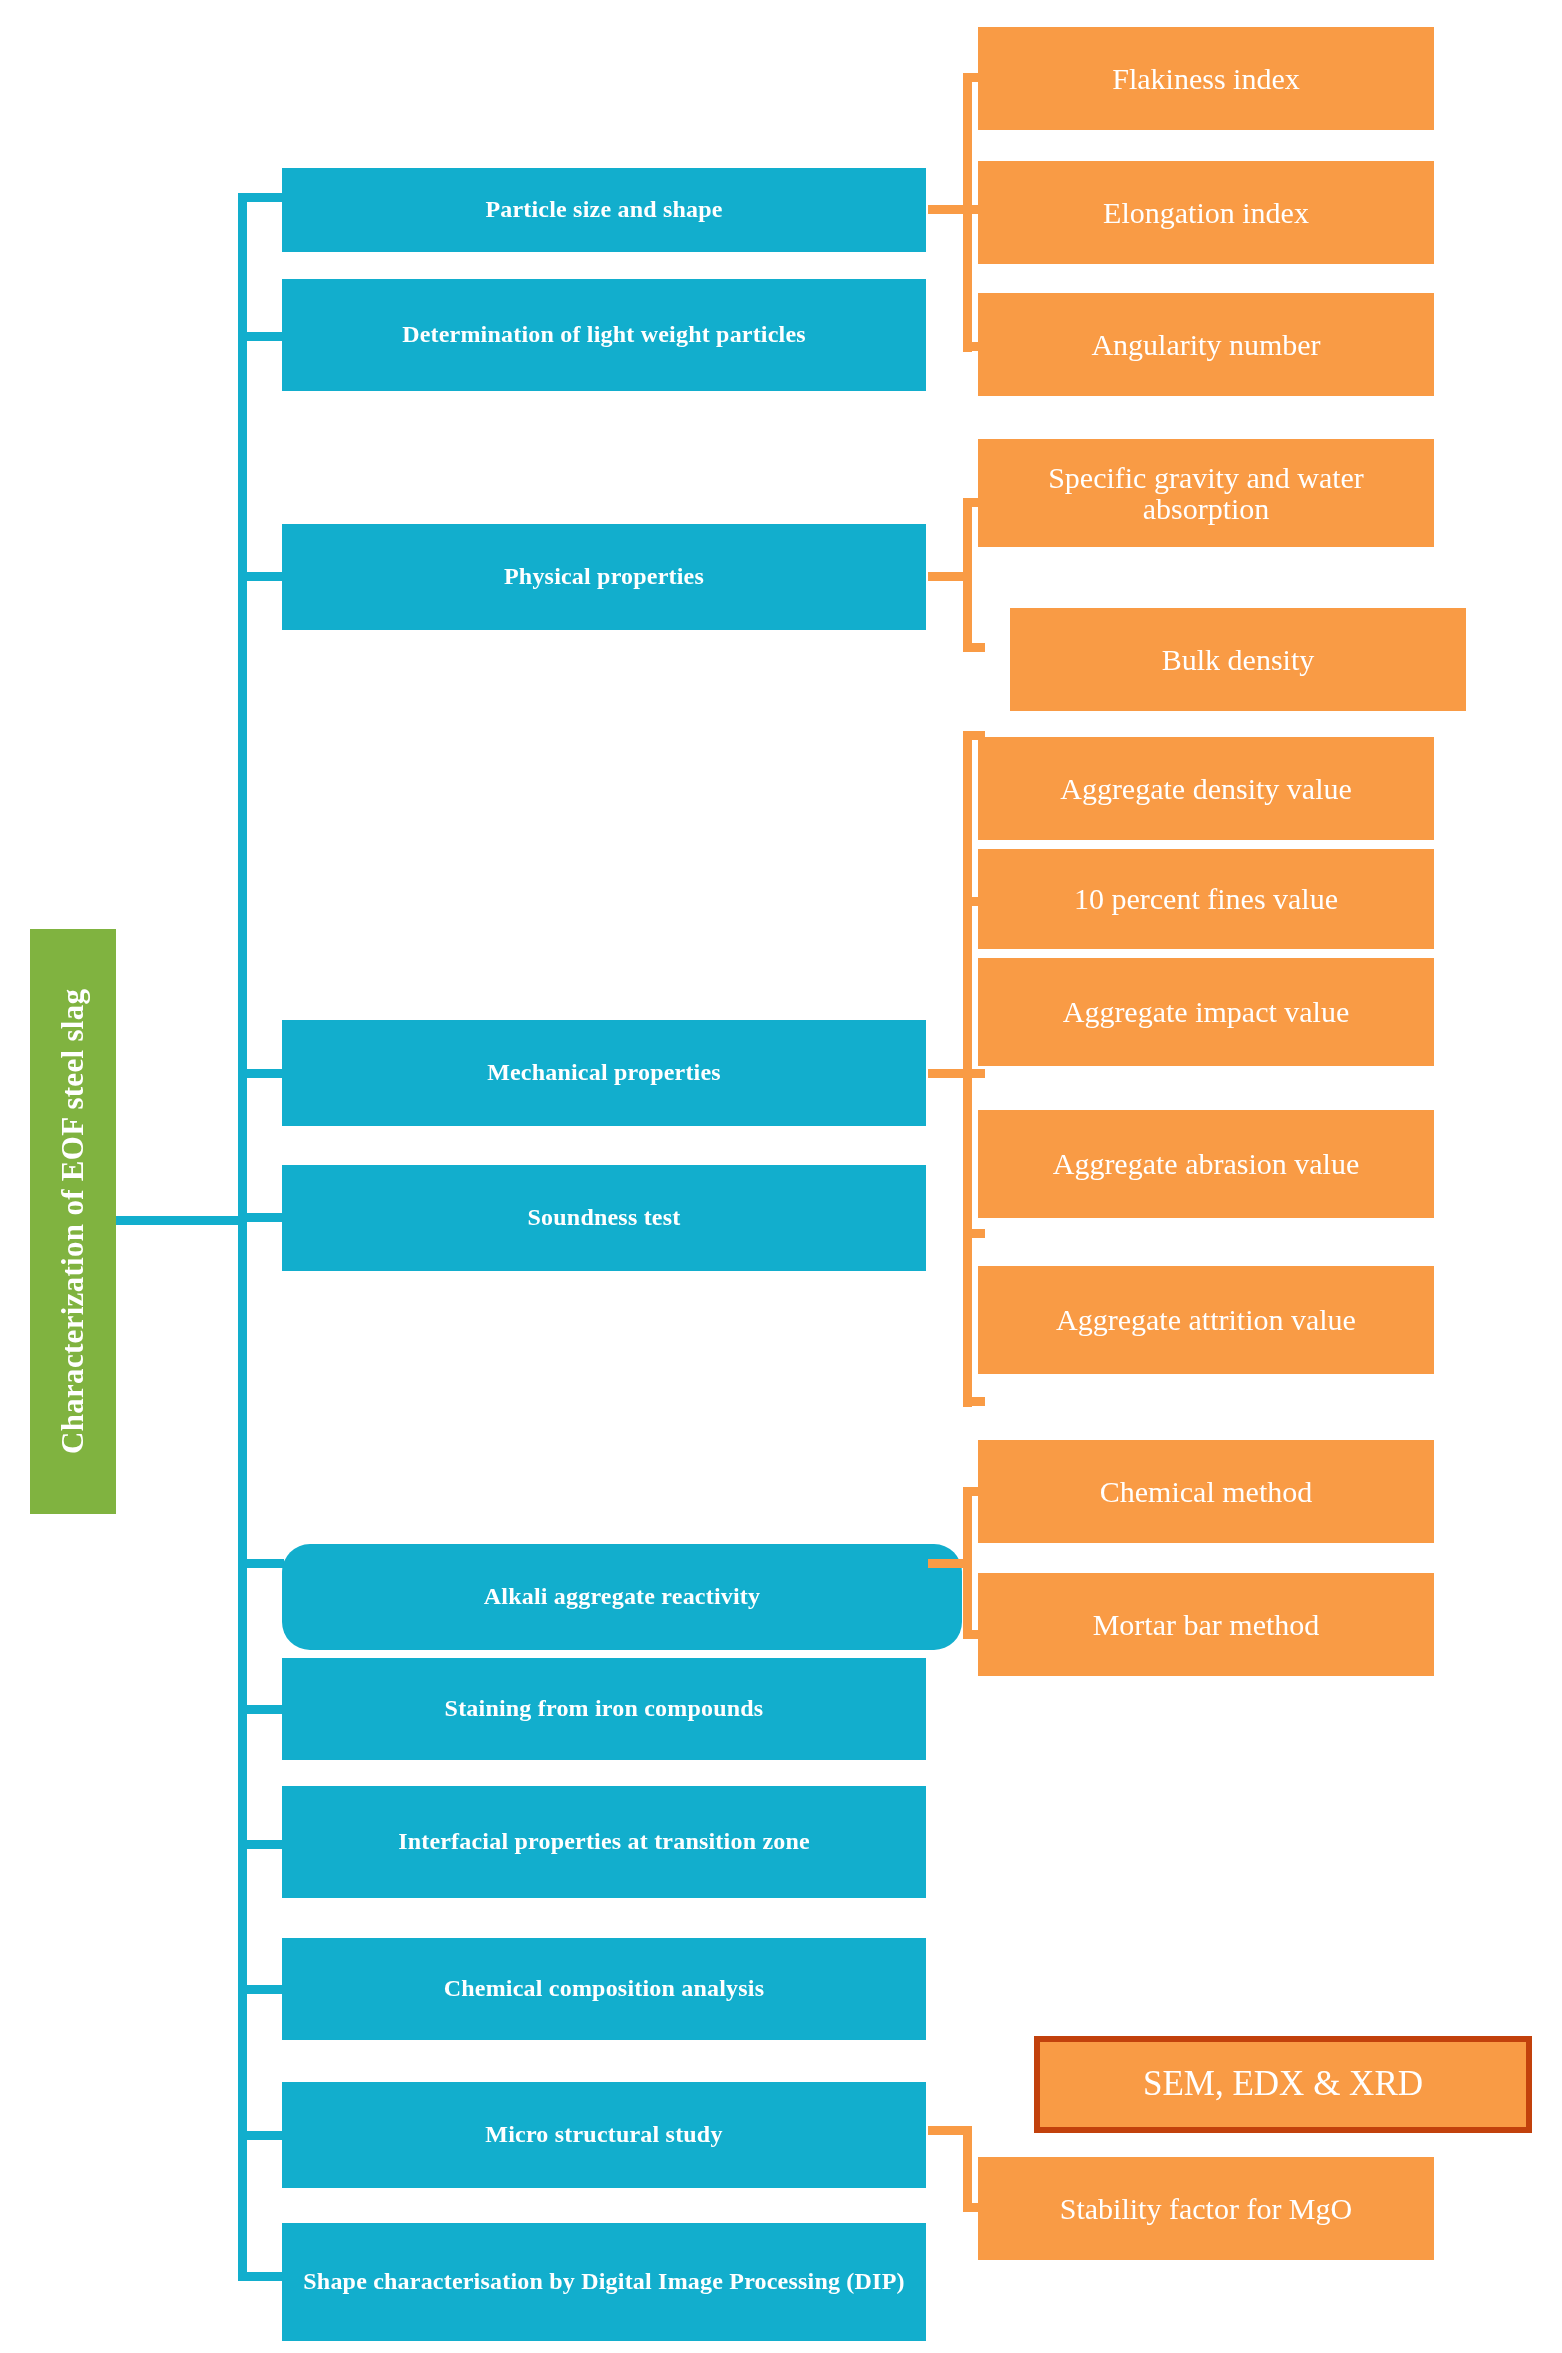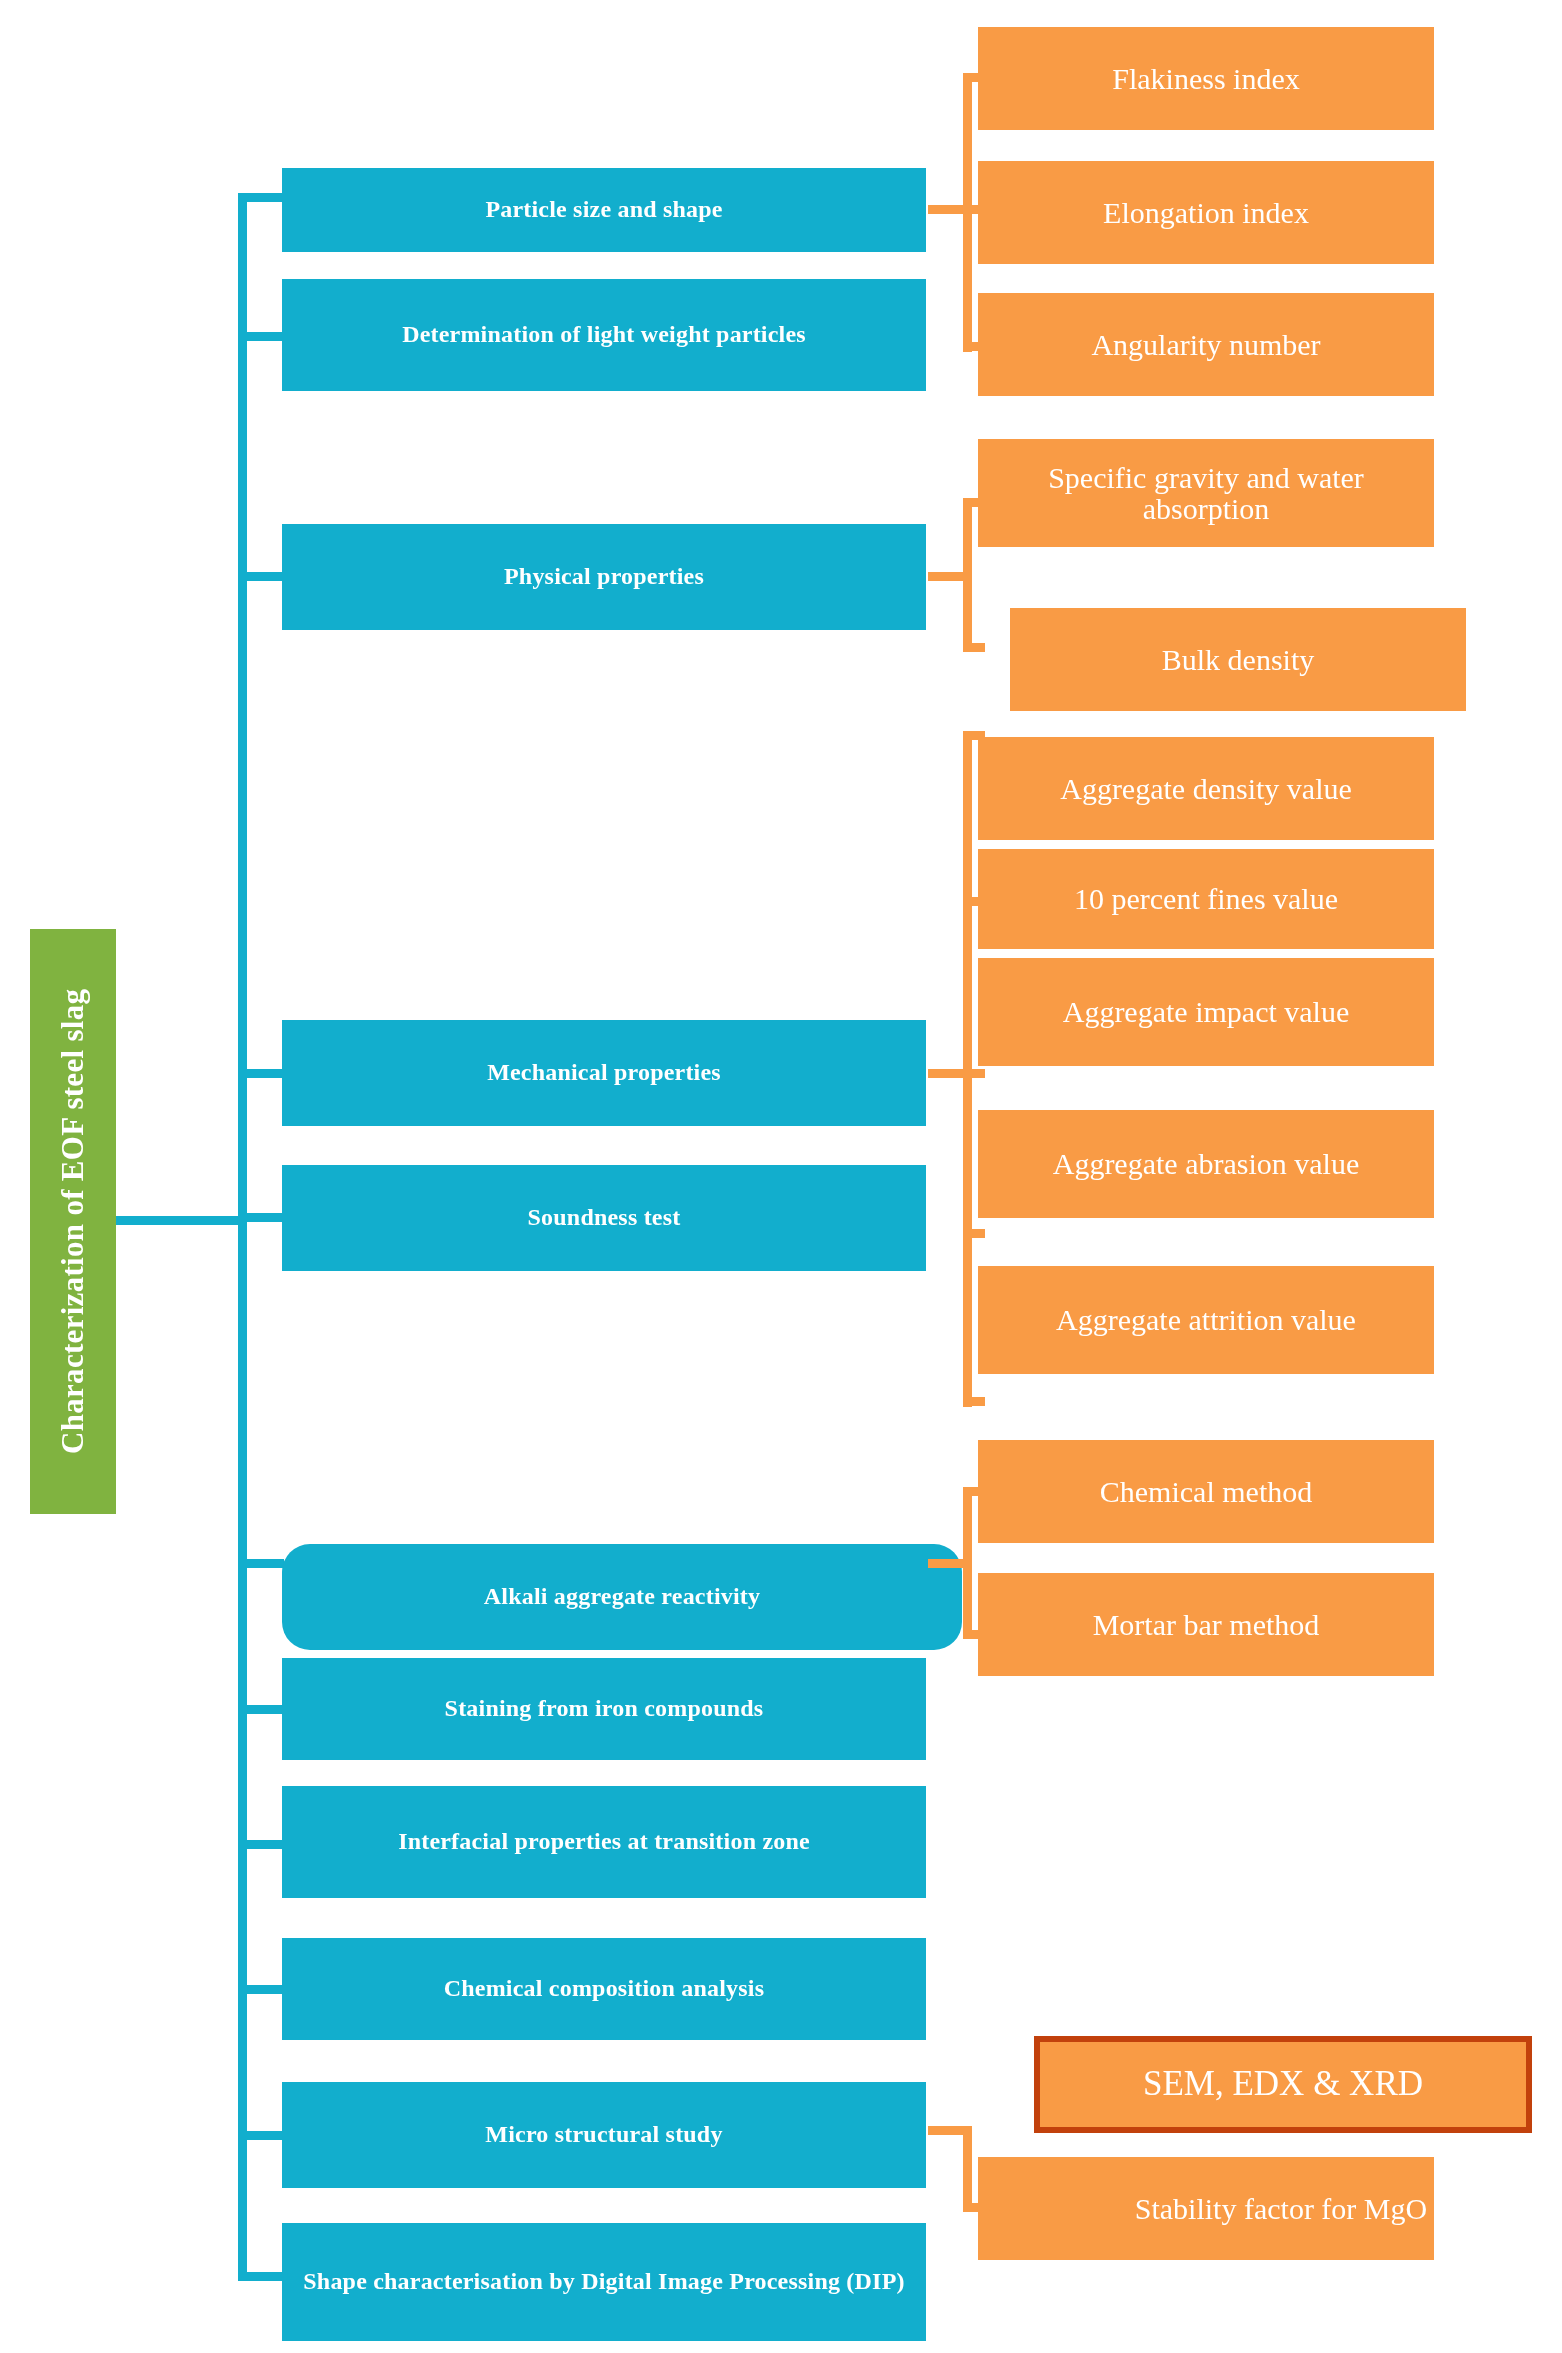--- a/index.html
+++ b/index.html
@@ -162,18 +162,18 @@
   </div>
 
   <div class="box orange orange-outline" style="left:1034px;top:2036px;width:498px;height:97px;font-size:35px;">
     <span>SEM, EDX &amp; XRD</span>
   </div>
 
   <div class="ln orange-ln" style="left:928px;top:2126px;width:42px;height:9.3px;"></div>
   <div class="ln orange-ln" style="left:963px;top:2126px;width:9.3px;height:86px;"></div>
   <div class="ln orange-ln" style="left:963px;top:2203px;width:22px;height:9.3px;"></div>
 
-  <div class="box orange" style="left:978px;top:2157px;width:456px;height:103px;justify-content:flex-end;">
+  <div class="box orange" style="left:978px;top:2157px;width:456px;height:103px;">
     <span>Stability factor for MgO</span>
   </div>
 
 </div>
 
 
 </body></html>

